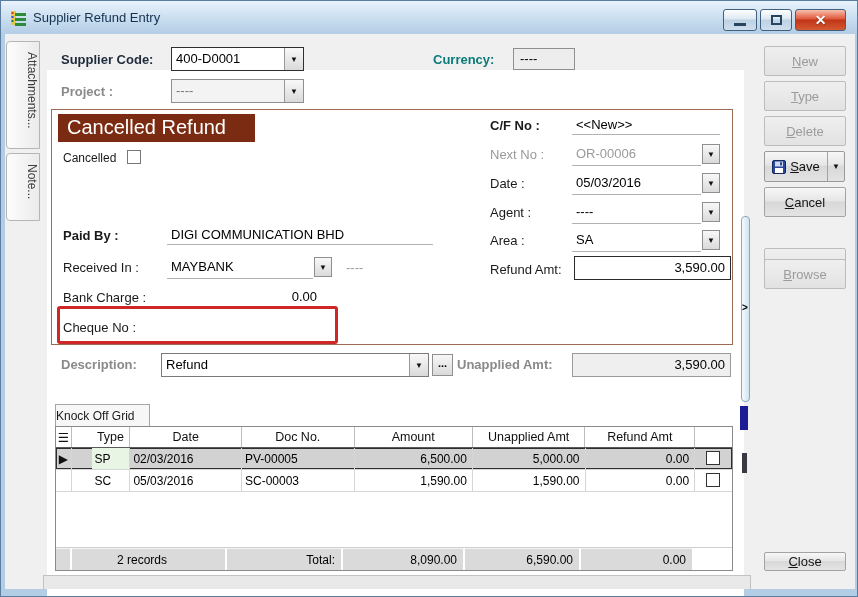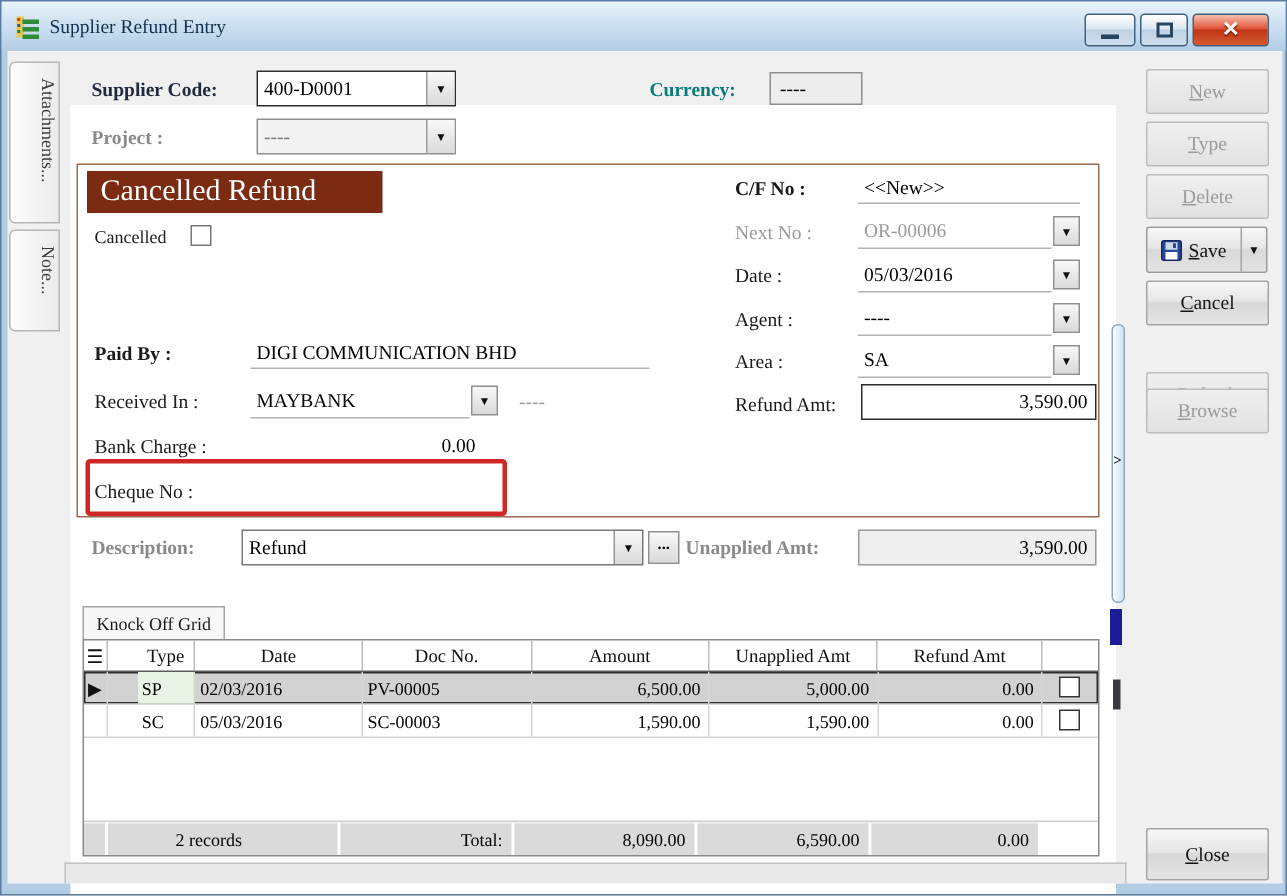--- a/index.html
+++ b/index.html
@@ -1,20 +1,20 @@
 <!DOCTYPE html>
 <html><head>
 <meta charset="utf-8">
 <style>
   * { margin:0; padding:0; box-sizing:border-box; }
   body { background:#888; font-family:"Liberation Sans", sans-serif; }
   .window {
     position:relative; width:858px; height:597px; margin:0 auto;
     background:#b3cde5; border:1px solid #5a7da0; overflow:hidden;
-    font-family:Liberation Serif, serif;
+    font-family:Liberation Sans, sans-serif;
   }
   
   .titlebar { position:absolute; left:0; top:0; width:858px; height:33px;
     background:linear-gradient(#e9f3fc, #cbdff0 50%, #b3cde5); }
   .app-icon { position:absolute; left:9px; top:8px; width:18px; height:18px; }
   .title-text { position:absolute; left:32px; top:9px; font-size:13px; color:#14314f; }
   .winbtn { position:absolute; top:8px; height:22px; border:1px solid #40617e; border-radius:3px;
     background:linear-gradient(#fefefe, #dce8f2 45%, #bdd2e4 50%, #cfdeed);
     display:flex; align-items:center; justify-content:center; cursor:default; }
   .btn-min { left:722px; width:34px; }
@@ -61,21 +61,21 @@
   .banner { position:absolute; left:57px; top:113px; width:197px; height:28px;
     background:#7b2b11; color:#fff; font-size:20px; padding:2px 0 0 9px; z-index:3; }
   .red-ring { position:absolute; left:56px; top:305px; width:281px; height:38px;
     border:3px solid #cf2626; border-radius:3px; z-index:4; }
   
   .ko-banner { position:absolute; left:50px; top:385px; width:688px; height:18px;
     background:#7b2b11; color:#fff; font-size:12.5px; font-weight:bold;
     text-align:center; padding-top:1px; }
   .ko-tab { position:absolute; left:54px; top:403px; width:95px; height:22px;
     background:#f7f7f7; border:1px solid #a5a5a5; border-bottom:none;
-    font-size:12px; text-align:center; padding-top:4px; color:#1a1a1a; cursor:default; }
+    font-size:12px; text-align:left; padding-top:4px; color:#1a1a1a; cursor:default; }
   .grid { position:absolute; left:54px; top:425px; width:678px; height:145px;
     border:1px solid #8a8a8a; background:#fff; overflow:hidden; }
   .g-row { display:flex; width:100%; }
   .g-head { height:21px; border-bottom:1px solid #5a5a5a; }
   .g-head .g-cell { font-size:12.5px; color:#111; text-align:center; padding-top:3px;
     border-right:1px solid #bdbdbd; }
   .g-body { height:22px; border-bottom:1px solid #d6d6d6; cursor:default; }
   .g-body .g-cell { font-size:12px; padding-top:4px; border-right:1px solid #d6d6d6; white-space:nowrap; }
   .g-cell { overflow:hidden; }
   .c0 { width:16px; } .c1 { width:40px; padding-left:3px;margin-left:20px; } .c2 { width:115px; padding-left:3px; }
@@ -310,17 +310,17 @@
   </div>
   <div class="act-btn" style="top:186px;">
       <span>Cancel</span>
     </div>
   <div class="act-btn off" style="top:222px;margin-top:25px;">
       <span>Refresh</span>
     </div>
   <div class="act-btn off" style="top:258px;">
       <span>Browse</span>
     </div>
-  <div class="act-btn" style="top:551px; height:35px;">
+  <div class="act-btn" style="top:551px; height:19px;">
       <span>Close</span>
     </div>
 
 </div>
 
 </body></html>

